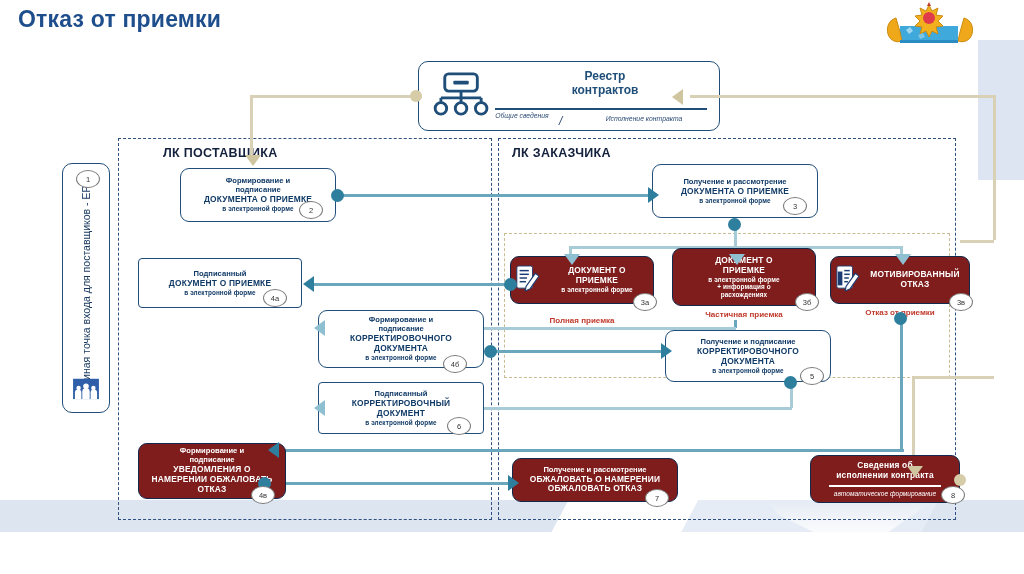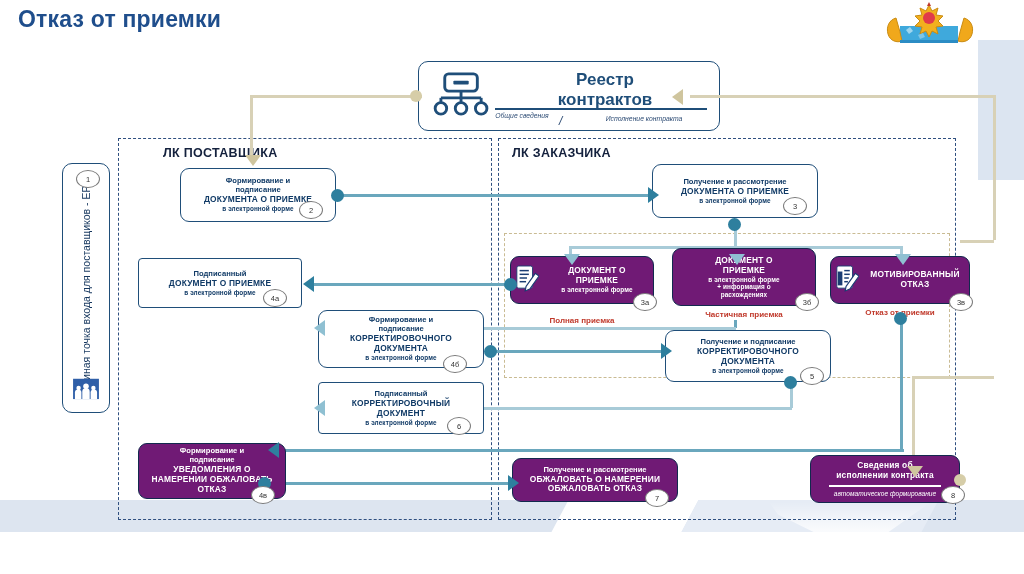--- a/index.html
+++ b/index.html
@@ -40,39 +40,39 @@
   .dashgroup{position:absolute;border:1.4px dashed #c9bb93;}
 
   
   .node{position:absolute;box-sizing:border-box;border:1.6px solid #1f4e79;border-radius:9px;
         background:#ffffff;display:flex;align-items:center;justify-content:center;text-align:center;}
   .node .txt{padding:2px 6px;line-height:1.18;color:#103a66;}
   .node .l1{font-size:7.6px;font-weight:bold;display:block;}
   .node .l2{font-size:8.4px;font-weight:bold;display:block;letter-spacing:.2px;}
   .node .l3{font-size:6.4px;font-weight:bold;display:block;letter-spacing:.1px;}
 
-  .node.dark{background:#701a75;border-color:#12294e;color:#fff;}
+  .node.dark{background:#7f1d1d;border-color:#12294e;color:#fff;}
   .node.dark .txt{color:#ffffff;}
 
   
   .badge{position:absolute;right:-2px;bottom:-10px;width:22px;height:16px;border:1px solid #7a7a7a;
          border-radius:50%;background:#fff;color:#333;font-size:7.5px;display:flex;
          align-items:center;justify-content:center;z-index:6;}
 
   .caption{position:absolute;font-size:8px;font-weight:bold;color:#c0392b;text-align:center;}
 
   
   .vcard{position:absolute;border:1.6px solid #1f4e79;border-radius:10px;background:#fff;}
   .vcard .vtext{position:absolute;left:50%;top:50%;transform:translate(-50%,-50%) rotate(-90deg);
      white-space:nowrap;font-size:10.5px;color:#16375e;font-weight:normal;}
   .vcard .vicon{position:absolute;left:50%;bottom:8px;transform:translateX(-50%);}
 
   
   .registry{position:absolute;border:1.6px solid #1f4e79;border-radius:10px;background:#fff;}
-  .reg-title{position:absolute;left:96px;top:8px;width:180px;text-align:center;font-size:17px;
+  .reg-title{position:absolute;left:96px;top:8px;width:180px;text-align:center;font-size:12px;
              font-weight:bold;color:#1f4e79;line-height:1.15;}
   .reg-rule{position:absolute;left:76px;top:46px;width:212px;height:2px;background:#1f4e79;}
   .reg-sub1{position:absolute;left:70px;top:50px;width:66px;text-align:center;font-size:6.8px;
             font-style:italic;color:#2b4a73;line-height:1.3;}
   .reg-slash{position:absolute;left:140px;top:52px;font-size:12px;font-style:italic;color:#2b4a73;}
   .reg-sub2{position:absolute;left:160px;top:53px;width:130px;text-align:center;font-size:6.8px;
             font-style:italic;color:#2b4a73;}
 
   
   .ln{position:absolute;background:#6aa7bd;}

